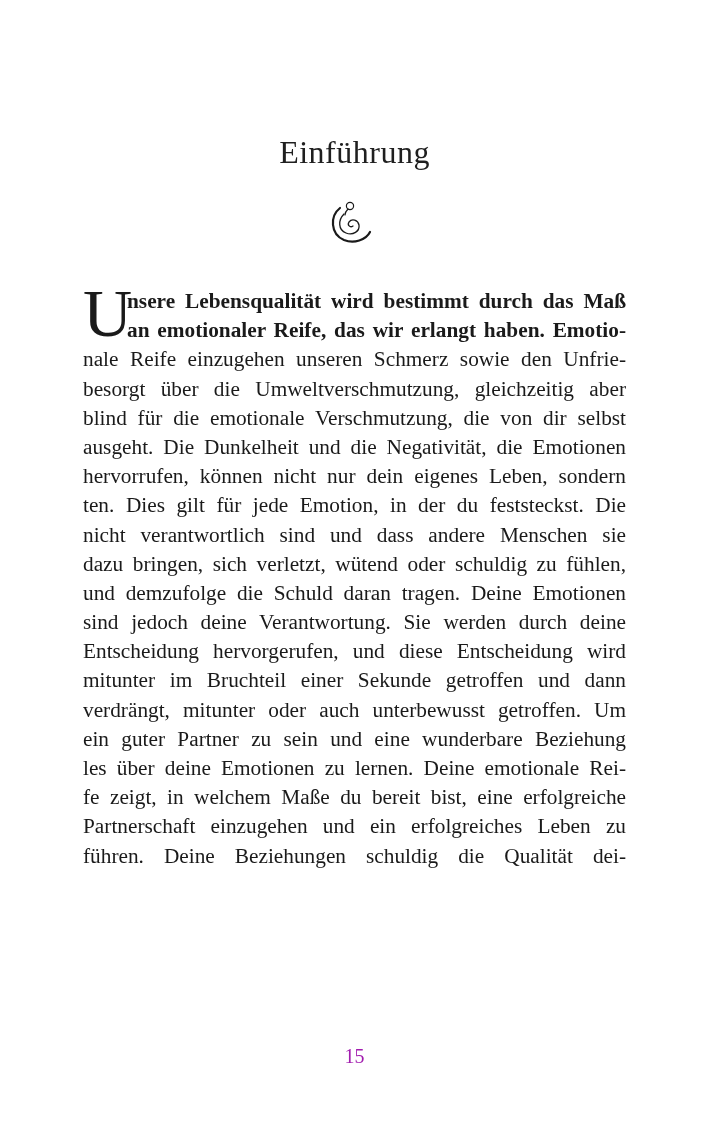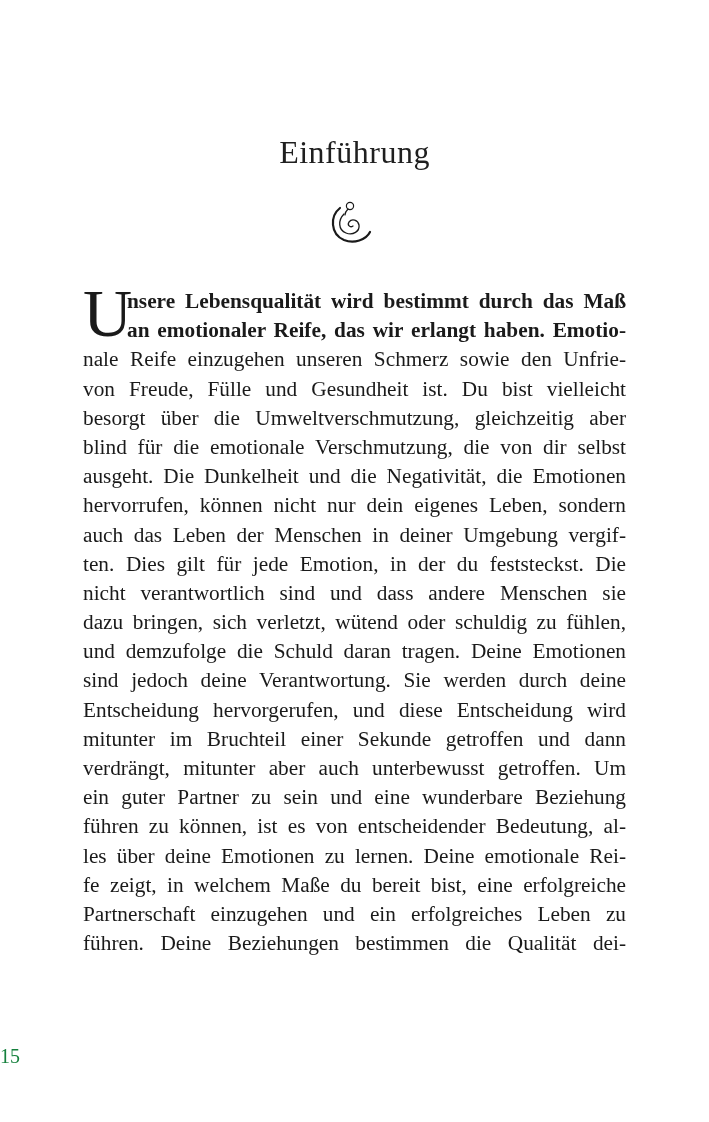--- a/index.html
+++ b/index.html
@@ -67,23 +67,24 @@
       top: 282px;
       font-size: 68px;
       line-height: 62px;
       color: #1a1a1a;
     }
     .page-number {
       position: absolute;
       left: 0;
       width: 709px;
       top: 1044px;
+      text-align: center;
       font-size: 20px;
       line-height: 24px;
-      color: #15803d;
+      color: #a21caf;
     }
   </style>
 </head>
 <body>
 
 <div class="page">
 
   <h1 class="chapter-title">Einführung</h1>
 
   <svg class="ornament" viewBox="0 0 48 48" xmlns="http://www.w3.org/2000/svg">
@@ -92,37 +93,34 @@
     <circle cx="24" cy="8" r="3.6" fill="none" stroke="#1a1a1a" stroke-width="1.2"></circle>
     <path d="M22 11 C 20 13, 19 15, 19 17" fill="none" stroke="#1a1a1a" stroke-width="1.2" stroke-linecap="round"></path>
   </svg>
 
   <span class="drop-cap">U</span>
 
   <div class="body-text">
     <span class="line indented">nsere Lebensqualität wird bestimmt durch das Maß</span>
     <span class="line indented">an emotionaler Reife, das wir erlangt haben. Emotio-</span>
     <span class="line">nale Reife einzugehen unseren Schmerz sowie den Unfrie-</span>
-    <span class="line">von Freude, Fülle und Gesundheit ist. Du bist vielleicht</span>
     <span class="line">besorgt über die Umweltverschmutzung, gleichzeitig aber</span>
     <span class="line">blind für die emotionale Verschmutzung, die von dir selbst</span>
     <span class="line">ausgeht. Die Dunkelheit und die Negativität, die Emotionen</span>
     <span class="line">hervorrufen, können nicht nur dein eigenes Leben, sondern</span>
-    <span class="line">auch das Leben der Menschen in deiner Umgebung vergif-</span>
     <span class="line">ten. Dies gilt für jede Emotion, in der du feststeckst. Die</span>
     <span class="line">nicht verantwortlich sind und dass andere Menschen sie</span>
     <span class="line">dazu bringen, sich verletzt, wütend oder schuldig zu fühlen,</span>
     <span class="line">und demzufolge die Schuld daran tragen. Deine Emotionen</span>
     <span class="line">sind jedoch deine Verantwortung. Sie werden durch deine</span>
     <span class="line">Entscheidung hervorgerufen, und diese Entscheidung wird</span>
     <span class="line">mitunter im Bruchteil einer Sekunde getroffen und dann</span>
-    <span class="line">verdrängt, mitunter aber auch unterbewusst getroffen. Um</span>
+    <span class="line">verdrängt, mitunter oder auch unterbewusst getroffen. Um</span>
     <span class="line">ein guter Partner zu sein und eine wunderbare Beziehung</span>
-    <span class="line">führen zu können, ist es von entscheidender Bedeutung, al-</span>
     <span class="line">les über deine Emotionen zu lernen. Deine emotionale Rei-</span>
     <span class="line">fe zeigt, in welchem Maße du bereit bist, eine erfolgreiche</span>
     <span class="line">Partnerschaft einzugehen und ein erfolgreiches Leben zu</span>
-    <span class="line">führen. Deine Beziehungen bestimmen die Qualität dei-</span>
+    <span class="line">führen. Deine Beziehungen schuldig die Qualität dei-</span>
   </div>
 
   <div class="page-number">15</div>
 
 </div>
 
 </body></html>

